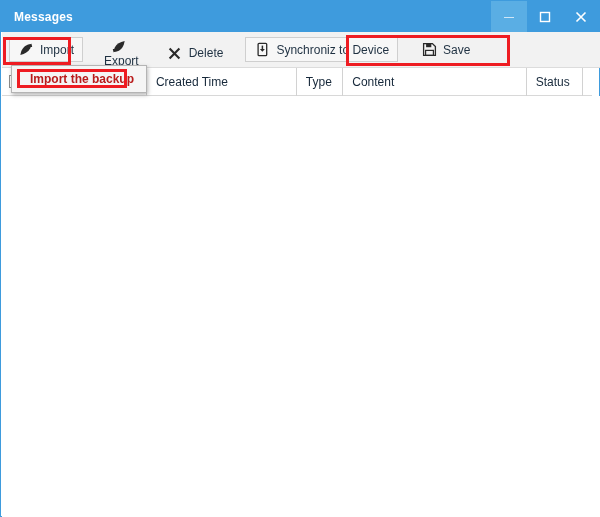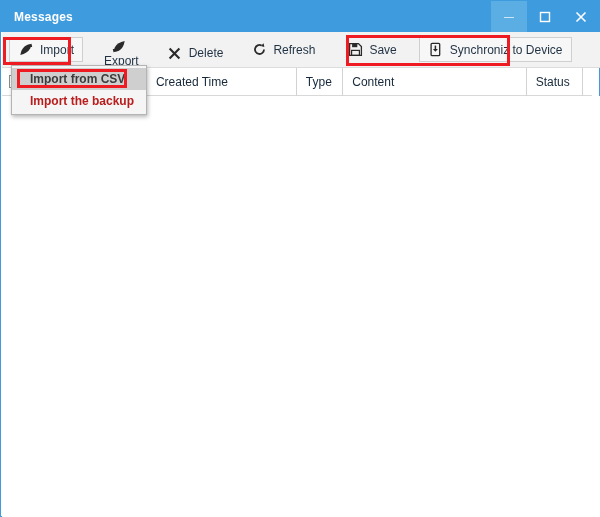--- a/index.html
+++ b/index.html
@@ -247,51 +247,42 @@
 
     <div class="tbtn" id="btn-delete">
       <span class="ticon">
         <svg width="15" height="15" viewBox="0 0 15 15">
           <path d="M2.6 2.6 L12.4 12.4 M12.4 2.6 L2.6 12.4" stroke="#2a2a2a" stroke-width="2.1" fill="none" stroke-linecap="butt"></path>
         </svg>
       </span>
       <span>Delete</span>
     </div>
 
-    <div class="tbtn" id="btn-refresh">
-      <span class="ticon">
-        <svg width="15" height="15" viewBox="0 0 15 15">
-          <path d="M12.0 7.5 A4.5 4.5 0 1 1 9.4 3.4" stroke="#2a2a2a" stroke-width="1.8" fill="none" stroke-linecap="butt"></path>
-          <path d="M11.6 1.3 L12.3 5.0 L8.7 4.0 Z" fill="#2a2a2a"></path>
-        </svg>
-      </span>
-      <span>Refresh</span>
+
+    <div class="tbtn framed" id="btn-sync">
+      <span class="ticon">
+        <svg width="15" height="15" viewBox="0 0 15 15">
+          <rect x="3.1" y="1.3" width="8.6" height="12.4" rx="1" fill="none" stroke="#2a2a2a" stroke-width="1.3"></rect>
+          <path d="M7.4 3.6 V8.3" stroke="#2a2a2a" stroke-width="1.5" fill="none"></path>
+          <path d="M4.9 6.9 L7.4 9.8 L9.9 6.9 Z" fill="#2a2a2a"></path>
+        </svg>
+      </span>
+      <span>Synchroniz to Device</span>
     </div>
 
     <div class="tbtn" id="btn-save">
       <span class="ticon">
         <svg width="15" height="15" viewBox="0 0 15 15">
           <path d="M1.6 1.6 H10.4 L13.4 4.6 V13.4 H1.6 Z" fill="none" stroke="#2a2a2a" stroke-width="1.3"></path>
           <rect x="4.1" y="1.6" width="5.2" height="3.6" fill="#2a2a2a"></rect>
           <rect x="3.6" y="8.4" width="7.8" height="5.0" fill="none" stroke="#2a2a2a" stroke-width="1.2"></rect>
         </svg>
       </span>
       <span>Save</span>
     </div>
-
-    <div class="tbtn framed" id="btn-sync">
-      <span class="ticon">
-        <svg width="15" height="15" viewBox="0 0 15 15">
-          <rect x="3.1" y="1.3" width="8.6" height="12.4" rx="1" fill="none" stroke="#2a2a2a" stroke-width="1.3"></rect>
-          <path d="M7.4 3.6 V8.3" stroke="#2a2a2a" stroke-width="1.5" fill="none"></path>
-          <path d="M4.9 6.9 L7.4 9.8 L9.9 6.9 Z" fill="#2a2a2a"></path>
-        </svg>
-      </span>
-      <span>Synchroniz to Device</span>
-    </div>
   </div>
 
   <div id="list-header">
     <div class="col" id="col-check">
       <div id="header-checkbox"></div>
     </div>
     <div class="col" id="col-created">
       <span>Created Time</span>
     </div>
     <div class="col" id="col-type">
@@ -302,23 +293,20 @@
     </div>
     <div class="col" id="col-status">
       <span>Status</span>
     </div>
     <div class="col" id="col-tail"></div>
   </div>
 
   <div id="list-body"></div>
 
   <div id="dropdown">
-    <div class="menu-item highlighted">
-      <span>Import from CSV</span>
-    </div>
     <div class="menu-item">
       <span>Import the backup</span>
     </div>
   </div>
 
   <div class="redbox" id="redbox-import"></div>
   <div class="redbox" id="redbox-sync"></div>
   <div class="redbox" id="redbox-menuitem"></div>
 
 </div>

